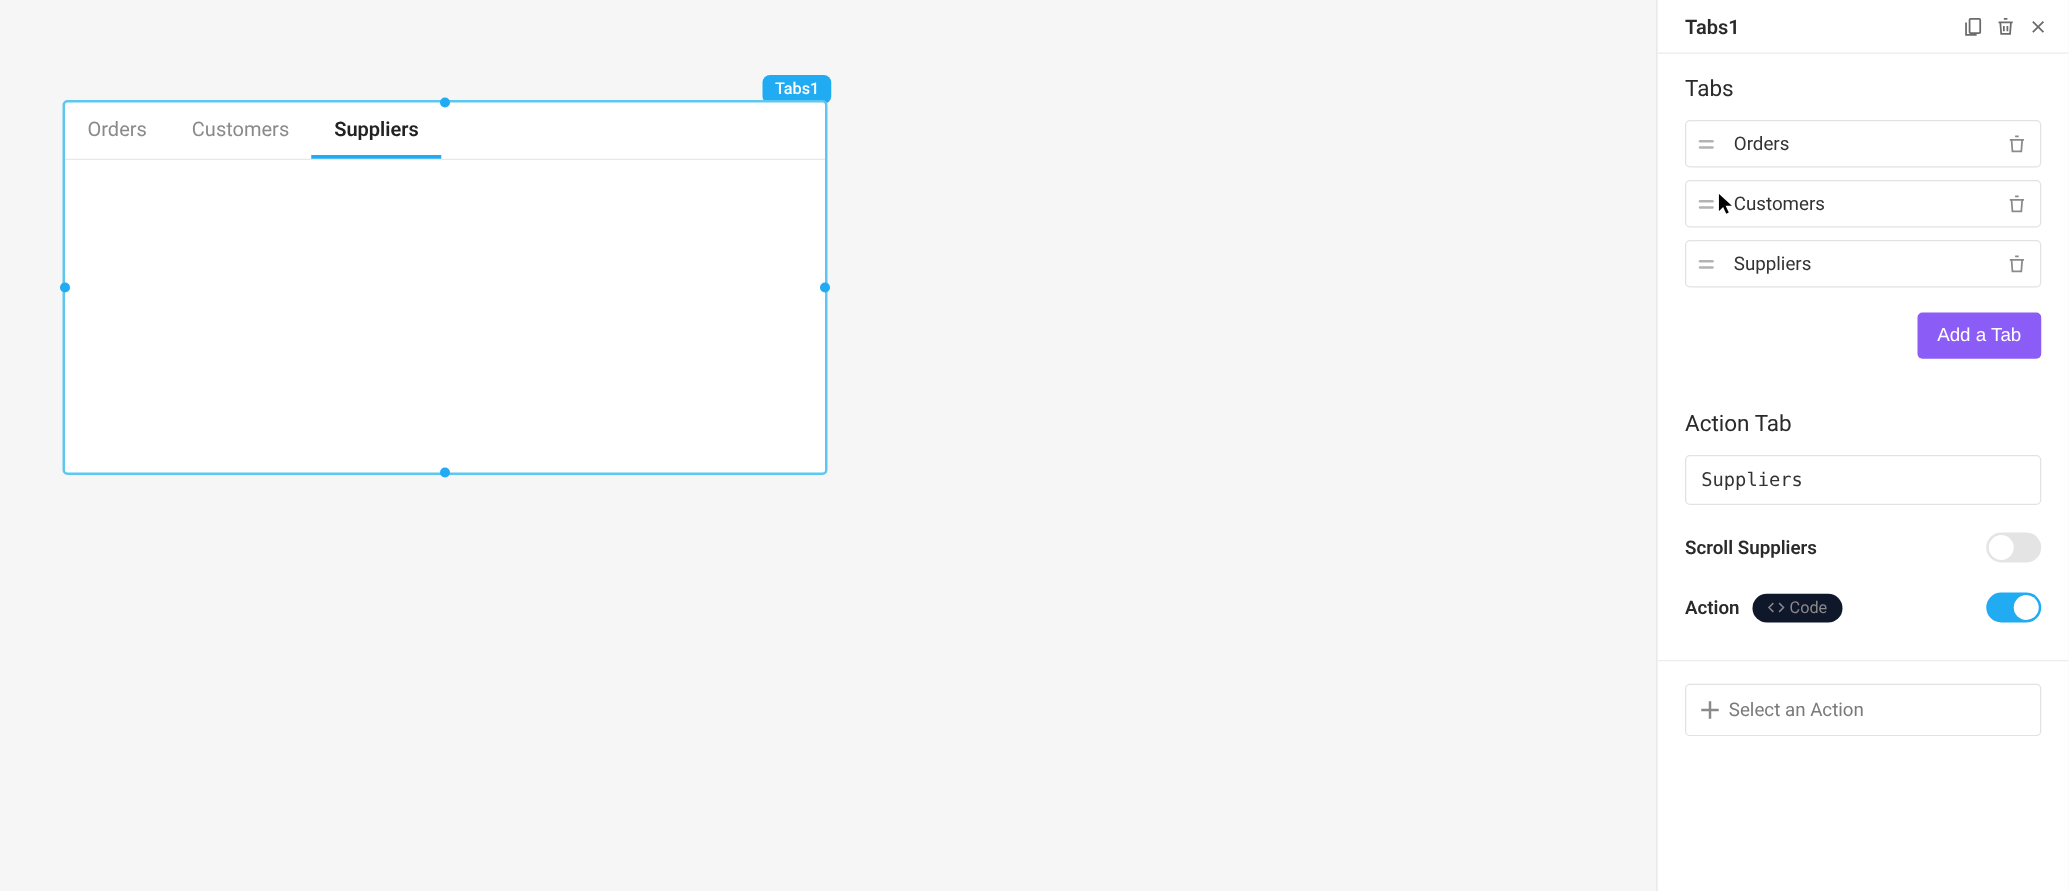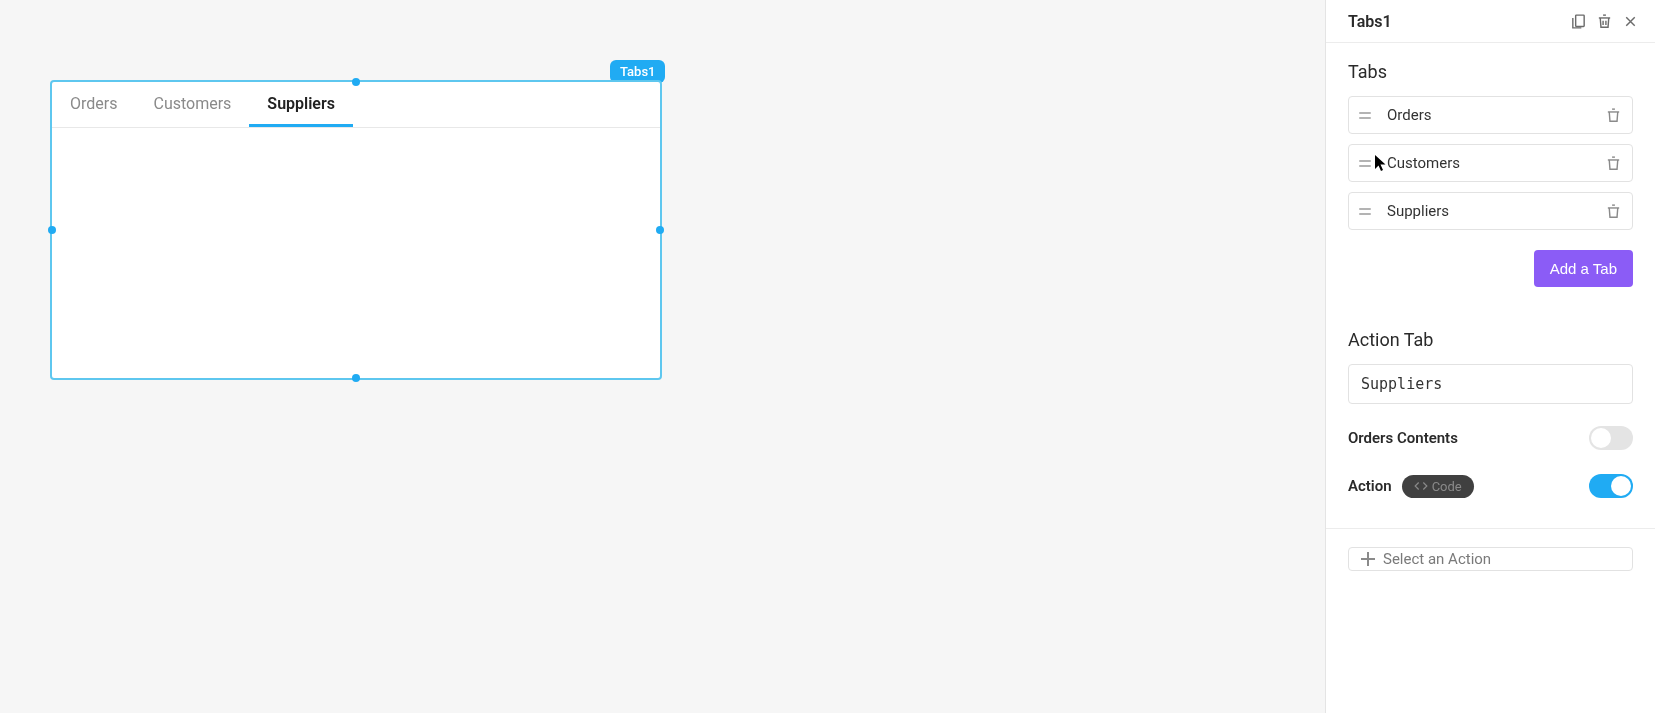--- a/index.html
+++ b/index.html
@@ -191,35 +191,35 @@
       background: #fff;
       border-radius: 50%;
       top: 2px;
       transition: left .15s;
     }
     .toggle.off { background: #e4e4e4; }
     .toggle.off .knob { left: 2px; }
     .toggle.on { background: #20abf3; }
     .toggle.on .knob { left: 22px; }
     .code-chip {
-      background: #404040;
+      background: #0f172a;
       border-radius: 14px;
       padding: 4px 12px;
       display: inline-flex;
       align-items: center;
       gap: 4px;
       font-size: 13px;
       color: #8a8a8a;
     }
     .code-chip svg { width: 14px; height: 14px; }
     .divider { height: 1px; background: #ececec; margin: 18px 0; }
     .action-select {
       display: flex;
       align-items: center;
-      height: 24px;
+      height: 42px;
       border: 1px solid #e2e2e2;
       border-radius: 4px;
       padding: 0 12px;
       color: #7a7a7a;
       font-size: 15px;
       cursor: pointer;
       gap: 8px;
     }
     .plus {
       width: 14px; height: 14px;
@@ -330,21 +330,21 @@
         <button class="add-tab-btn">Add a Tab</button>
       </div>
     </div>
 
     <div class="section input-row">
       <div class="section-label">Action Tab</div>
       <input class="text-input" value="Suppliers" style="">
     </div>
 
     <div class="row" style="margin-top:10px;">
-      <div class="label">Orders Contents</div>
+      <div class="label">Scroll Suppliers</div>
       <div class="toggle off">
           <div class="knob"></div>
         </div>
     </div>
 
     <div class="row">
       <div class="label" style="flex:0;">Action</div>
       <div class="code-chip">
         <svg viewBox="0 0 24 24" fill="none" stroke="currentColor" stroke-width="2">
             <path d="M8 6l-6 6 6 6M16 6l6 6-6 6"></path>

